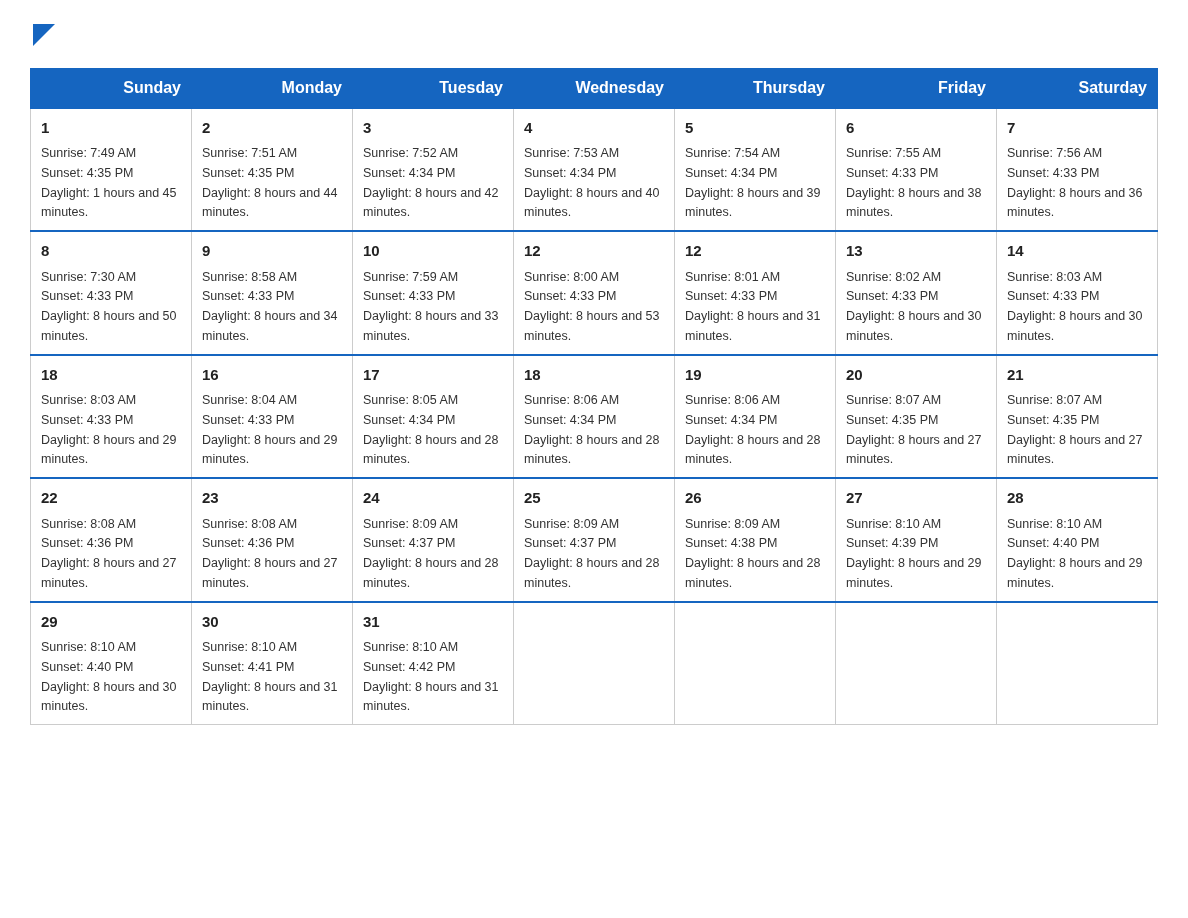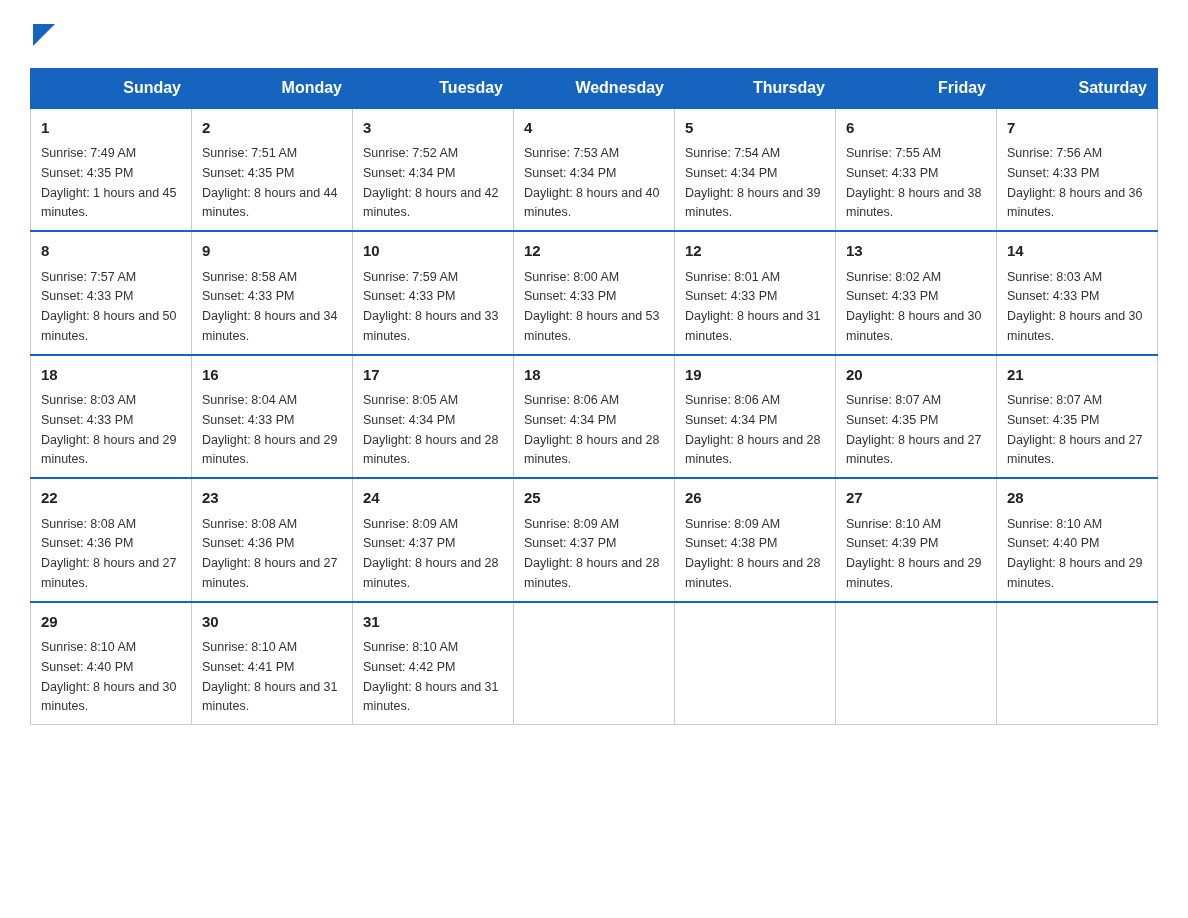--- a/index.html
+++ b/index.html
@@ -164,21 +164,21 @@
         <td>
           <span class="day-number">7</span>
           <span class="day-info">Sunrise: 7:56 AM</span><br>
           <span class="day-info">Sunset: 4:33 PM</span><br>
           <span class="day-info">Daylight: 8 hours and 36 minutes.</span>
         </td>
       </tr>
       <tr class="week-row">
         <td>
           <span class="day-number">8</span>
-          <span class="day-info">Sunrise: 7:57 AM</span><br>
+          <span class="day-info">Sunrise: 7:30 AM</span><br>
           <span class="day-info">Sunset: 4:33 PM</span><br>
           <span class="day-info">Daylight: 8 hours and 50 minutes.</span>
         </td>
         <td>
           <span class="day-number">9</span>
           <span class="day-info">Sunrise: 8:58 AM</span><br>
           <span class="day-info">Sunset: 4:33 PM</span><br>
           <span class="day-info">Daylight: 8 hours and 34 minutes.</span>
         </td>
         <td>

